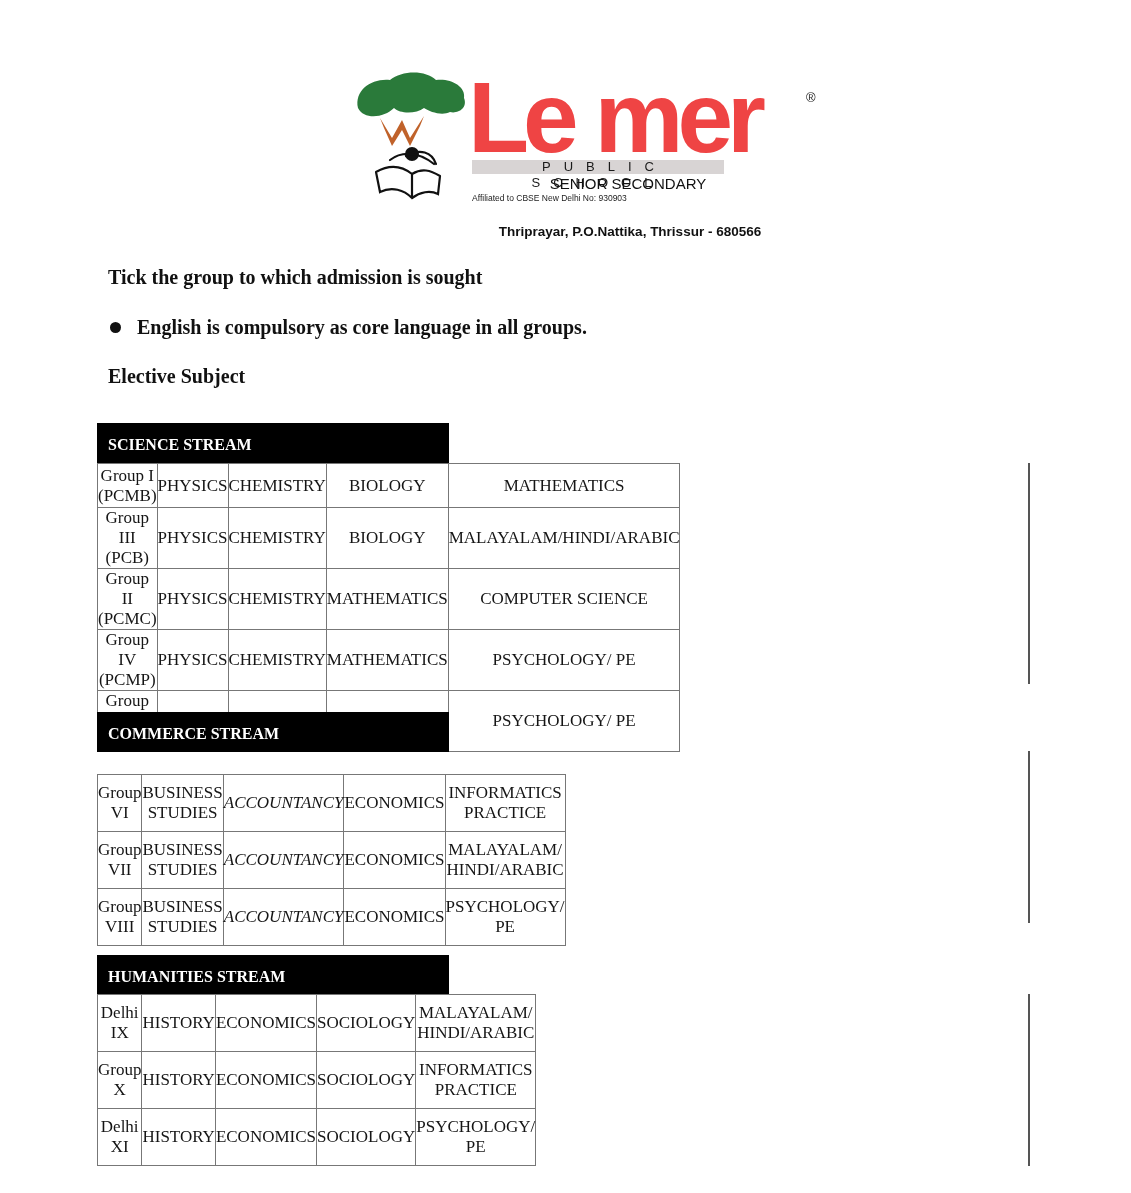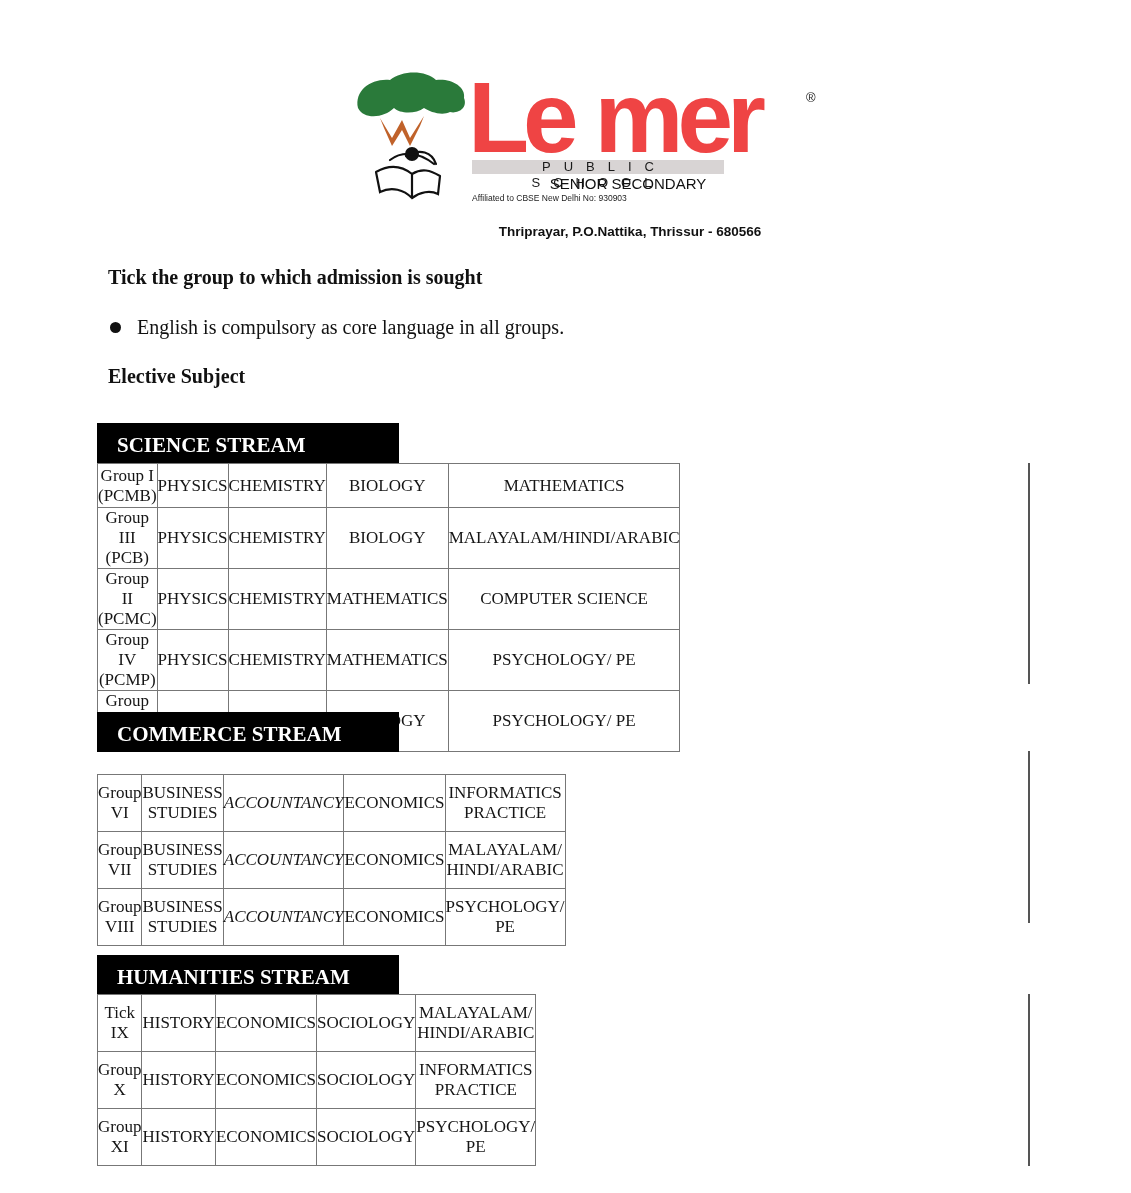--- a/index.html
+++ b/index.html
@@ -19,28 +19,28 @@
                  color: #1a1a1a; line-height: 16px; text-indent: 13px; }
     .senior { position: absolute; left: 122px; top: 107px; width: 312px; text-align: center;
               font-family: "Liberation Sans", sans-serif; font-size: 15px; color: #111; }
     .affil { position: absolute; left: 122px; top: 125px; width: 312px; text-align: left;
              font-family: "Liberation Sans", sans-serif; font-size: 8.5px; color: #222; }
     .address { position: absolute; left: 110px; top: 136px; width: 340px; text-align: center;
                font-family: "Liberation Sans", sans-serif; font-size: 13.5px; font-weight: 700; color: #111; margin-top: 20px; }
 
     
     .instr-title { position: absolute; left: 108px; top: 266px; font-size: 20px; font-weight: 700; }
-    .bullet-row { position: absolute; left: 108px; top: 316px; font-size: 20px; display: flex; align-items: center; }
+    .bullet-row { position: absolute; left: 108px; top: 316px; font-size: 20px; display: flex; align-items: center; font-weight: bold; }
     .bullet-dot { width: 11px; height: 11px; border-radius: 50%; background: #111; margin-right: 16px; margin-left: 2px; }
     .elective-title { position: absolute; left: 108px; top: 365px; font-size: 20px; font-weight: 700; }
 
     
     .stream { position: absolute; left: 97px; }
-    .stream-head { width: 302px; height: 40px; background: #000; color: #fff; font-weight: 700;
-                   font-size: 21px; line-height: 44px; padding-left: 20px; box-sizing: border-box; }
+    .stream-head { width: 352px; height: 40px; background: #000; color: #fff; font-weight: 700;
+                   font-size: 16px; line-height: 44px; padding-left: 11px; box-sizing: border-box; }
     table.grid { border-collapse: collapse; position: absolute; left: 0; }
     table.grid td { border: 1.5px solid #777; text-align: center; vertical-align: middle; font-size: 17px;
                     padding: 0; line-height: 20px; color: #151515; }
     table.ticks { border-collapse: collapse; position: absolute; }
     table.ticks td { border: 1.5px solid #555; width: 47px; padding: 0; }
     .tick-box { width: 100%; height: 100%; cursor: pointer; }
 
     #science { top: 423px; }
     #science table.grid { top: 40px; }
     #science table.grid td { height: 43px; }
@@ -210,35 +210,35 @@
         </tr>
     </tbody>
   </table>
 </div>
 
 <div class="stream" id="humanities">
   <div class="stream-head">HUMANITIES STREAM</div>
   <table class="grid">
     <tbody>
       <tr>
-        <td class="c0">Tick IX</td>
+        <td class="c0">Delhi IX</td>
         <td class="c1">HISTORY</td>
         <td class="c2">ECONOMICS</td>
         <td class="c3">SOCIOLOGY</td>
         <td class="c4">MALAYALAM/ HINDI/ARABIC</td>
       </tr>
       <tr>
         <td class="c0">Group X</td>
         <td class="c1">HISTORY</td>
         <td class="c2">ECONOMICS</td>
         <td class="c3">SOCIOLOGY</td>
         <td class="c4">INFORMATICS PRACTICE</td>
       </tr>
       <tr>
-        <td class="c0">Group XI</td>
+        <td class="c0">Delhi XI</td>
         <td class="c1">HISTORY</td>
         <td class="c2">ECONOMICS</td>
         <td class="c3">SOCIOLOGY</td>
         <td class="c4">PSYCHOLOGY/ PE</td>
       </tr>
     </tbody>
   </table>
   <table class="ticks">
     <tbody>
       <tr>

